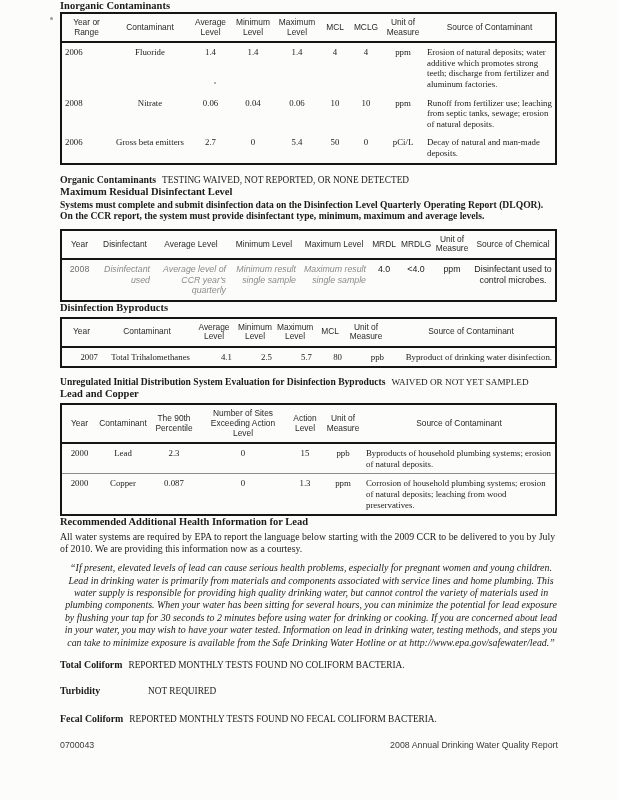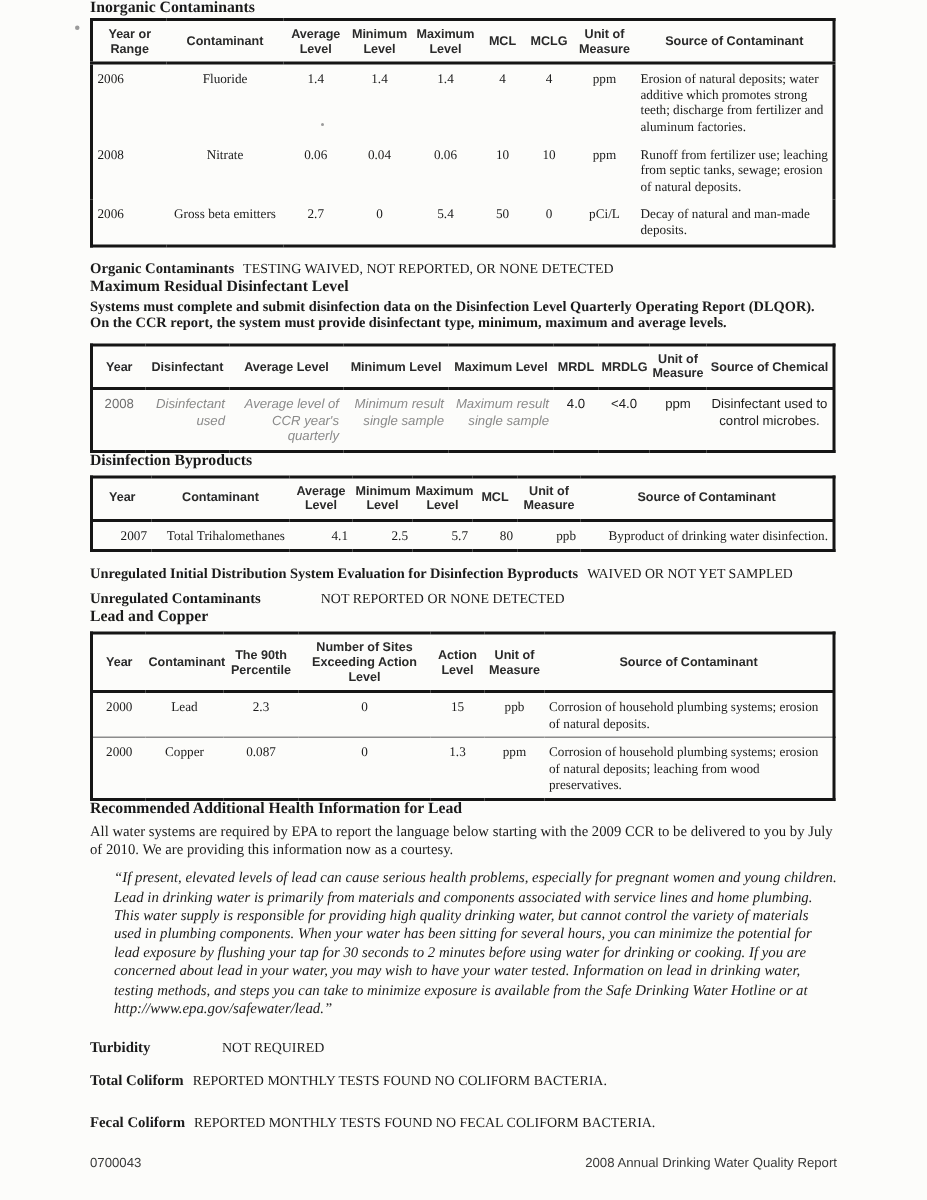--- a/index.html
+++ b/index.html
@@ -11,21 +11,21 @@
   .content{position:absolute;left:60px;top:0;width:498px;}
   .speck{position:absolute;background:#9a9a9a;border-radius:50%;}
 
   h2.h{font-size:10.5px;font-weight:bold;margin:0;line-height:12px;}
   .h-inorganic{margin-top:45px;margin-bottom:3px;}
   .note{font-size:9.6px;line-height:11.6px;margin:1px 0 7px 0;font-weight:bold;}
 
   table.tbl{border-collapse:collapse;width:497px;table-layout:fixed;border:2px solid #151515;}
   table.tbl thead tr{border-bottom:2px solid #151515;}
   table.tbl th{
-    font-family:"Liberation Sans",sans-serif;font-weight:bold;font-size:8.4px;
+    font-family:"Liberation Sans",sans-serif;font-weight:normal;font-size:8.4px;
     line-height:9.6px;text-align:center;vertical-align:middle;padding:4px 2px;color:#2a2a2a;
   }
   table.tbl td{font-size:8.8px;line-height:10.6px;padding:4px 3px;vertical-align:top;}
   td.c,th.c{text-align:center;}
   td.l{text-align:left;}
   .t1 td{padding-top:5px;padding-bottom:6px;}
   .t2 td{font-family:"Liberation Sans",sans-serif;font-size:8.4px;line-height:10px;vertical-align:middle;padding:6px 3px 8px;}
   .t2 .ghost{color:#8a8a8a;font-style:italic;text-align:right;}
   .t2 .yr{color:#6f6f6f;}
   .t3 td{font-size:8.6px;text-align:right;}
@@ -36,21 +36,21 @@
   .inline-line{margin:0;font-size:9.8px;line-height:12px;}
   .inline-line .b{font-weight:bold;}
   .inline-line .caps{font-size:9.3px;}
   .mt9{margin-top:9px;} .mt12{margin-top:12px;} .mt10{margin-top:10px;}
   .mt5{margin-top:5px;} .mt8{margin-top:8px;} .mt14{margin-top:14px;} .mt3{margin-top:16px;}
   .gap6{display:inline-block;width:6px;}
   .gap40{display:inline-block;width:40px;}
   .idse .b{font-size:9.6px;} .idse .caps{font-size:9.2px;}
 
   .para{font-size:9.8px;line-height:12px;margin:3px 0 0 0;}
-  .quote{font-size:9.9px;line-height:12.4px;font-style:italic;margin:7px 0 0 16px;}
+  .quote{font-size:9.9px;line-height:12.4px;font-style:italic;margin:7px 0 0 4px;text-align:center;}
 
   .lbl{display:inline-block;font-weight:bold;font-size:9.9px;}
   .lbl-turb{width:88px;}
   .lbl-col{margin-right:6px;}
 
   .footer{
     display:flex;justify-content:space-between;margin-top:15px;
     font-family:"Liberation Sans",sans-serif;font-size:8.8px;color:#3a3a3a;
   }
 </style>
@@ -207,21 +207,20 @@
           <td class="c">5.7</td>
           <td class="c">80</td>
           <td class="c">ppb</td>
           <td class="l">Byproduct of drinking water disinfection.</td>
         </tr>
       </tbody>
     </table>
 
     <p class="inline-line idse mt8"><span class="b">Unregulated Initial Distribution System Evaluation for Disinfection Byproducts</span><span class="gap6"></span><span class="caps">WAIVED OR NOT YET SAMPLED</span></p>
 
-    <p class="inline-line mt5"><span class="b">Unregulated Contaminants</span><span class="gap40"></span><span class="caps">NOT REPORTED OR NONE DETECTED</span></p>
 
     <h2 class="h mt10" style="margin-bottom:3px;">Lead and Copper</h2>
 
     <table class="tbl t4">
       <colgroup>
         <col style="width:36px">
           <col style="width:52px">
           <col style="width:50px">
           <col style="width:88px">
         <col style="width:36px">
@@ -240,41 +239,41 @@
         </tr>
       </thead>
       <tbody>
         <tr>
           <td class="c">2000</td>
           <td class="c">Lead</td>
           <td class="c">2.3</td>
           <td class="c">0</td>
           <td class="c">15</td>
           <td class="c">ppb</td>
-          <td class="l">Corrosion of household plumbing systems; erosion of natural deposits.</td>
+          <td class="l">Byproducts of household plumbing systems; erosion of natural deposits.</td>
         </tr>
         <tr>
           <td class="c">2000</td>
           <td class="c">Copper</td>
           <td class="c">0.087</td>
           <td class="c">0</td>
           <td class="c">1.3</td>
           <td class="c">ppm</td>
           <td class="l">Corrosion of household plumbing systems; erosion of natural deposits; leaching from wood preservatives.</td>
         </tr>
       </tbody>
     </table>
 
     <h2 class="h mt10">Recommended Additional Health Information for Lead</h2>
     <p class="para">All water systems are required by EPA to report the language below starting with the 2009 CCR to be delivered to you by July of 2010.  We are providing this information now as a courtesy.</p>
     <p class="quote">“If present, elevated levels of lead can cause serious health problems, especially for pregnant women and young children. Lead in drinking water is primarily from materials and components associated with service lines and home plumbing. This water supply is responsible for providing high quality drinking water, but cannot control the variety of materials used in plumbing components. When your water has been sitting for several hours, you can minimize the potential for lead exposure by flushing your tap for 30 seconds to 2 minutes before using water for drinking or cooking. If you are concerned about lead in your water, you may wish to have your water tested. Information on lead in drinking water, testing methods, and steps you can take to minimize exposure is available from the Safe Drinking Water Hotline or at http://www.epa.gov/safewater/lead.”</p>
 
+    <p class="inline-line mt10"><span class="lbl lbl-col">Total Coliform</span><span class="caps">REPORTED MONTHLY TESTS FOUND NO COLIFORM BACTERIA.</span></p>
+
     <p class="inline-line mt14"><span class="lbl lbl-turb">Turbidity</span><span class="caps">NOT REQUIRED</span></p>
-
-    <p class="inline-line mt10"><span class="lbl lbl-col">Total Coliform</span><span class="caps">REPORTED MONTHLY TESTS FOUND NO COLIFORM BACTERIA.</span></p>
 
     <p class="inline-line mt3"><span class="lbl lbl-col">Fecal Coliform</span><span class="caps">REPORTED MONTHLY TESTS FOUND NO FECAL COLIFORM BACTERIA.</span></p>
 
     <div class="footer">
       <span>0700043</span>
       <span>2008 Annual Drinking Water Quality Report</span>
     </div>
 
   </div>
 </div>

